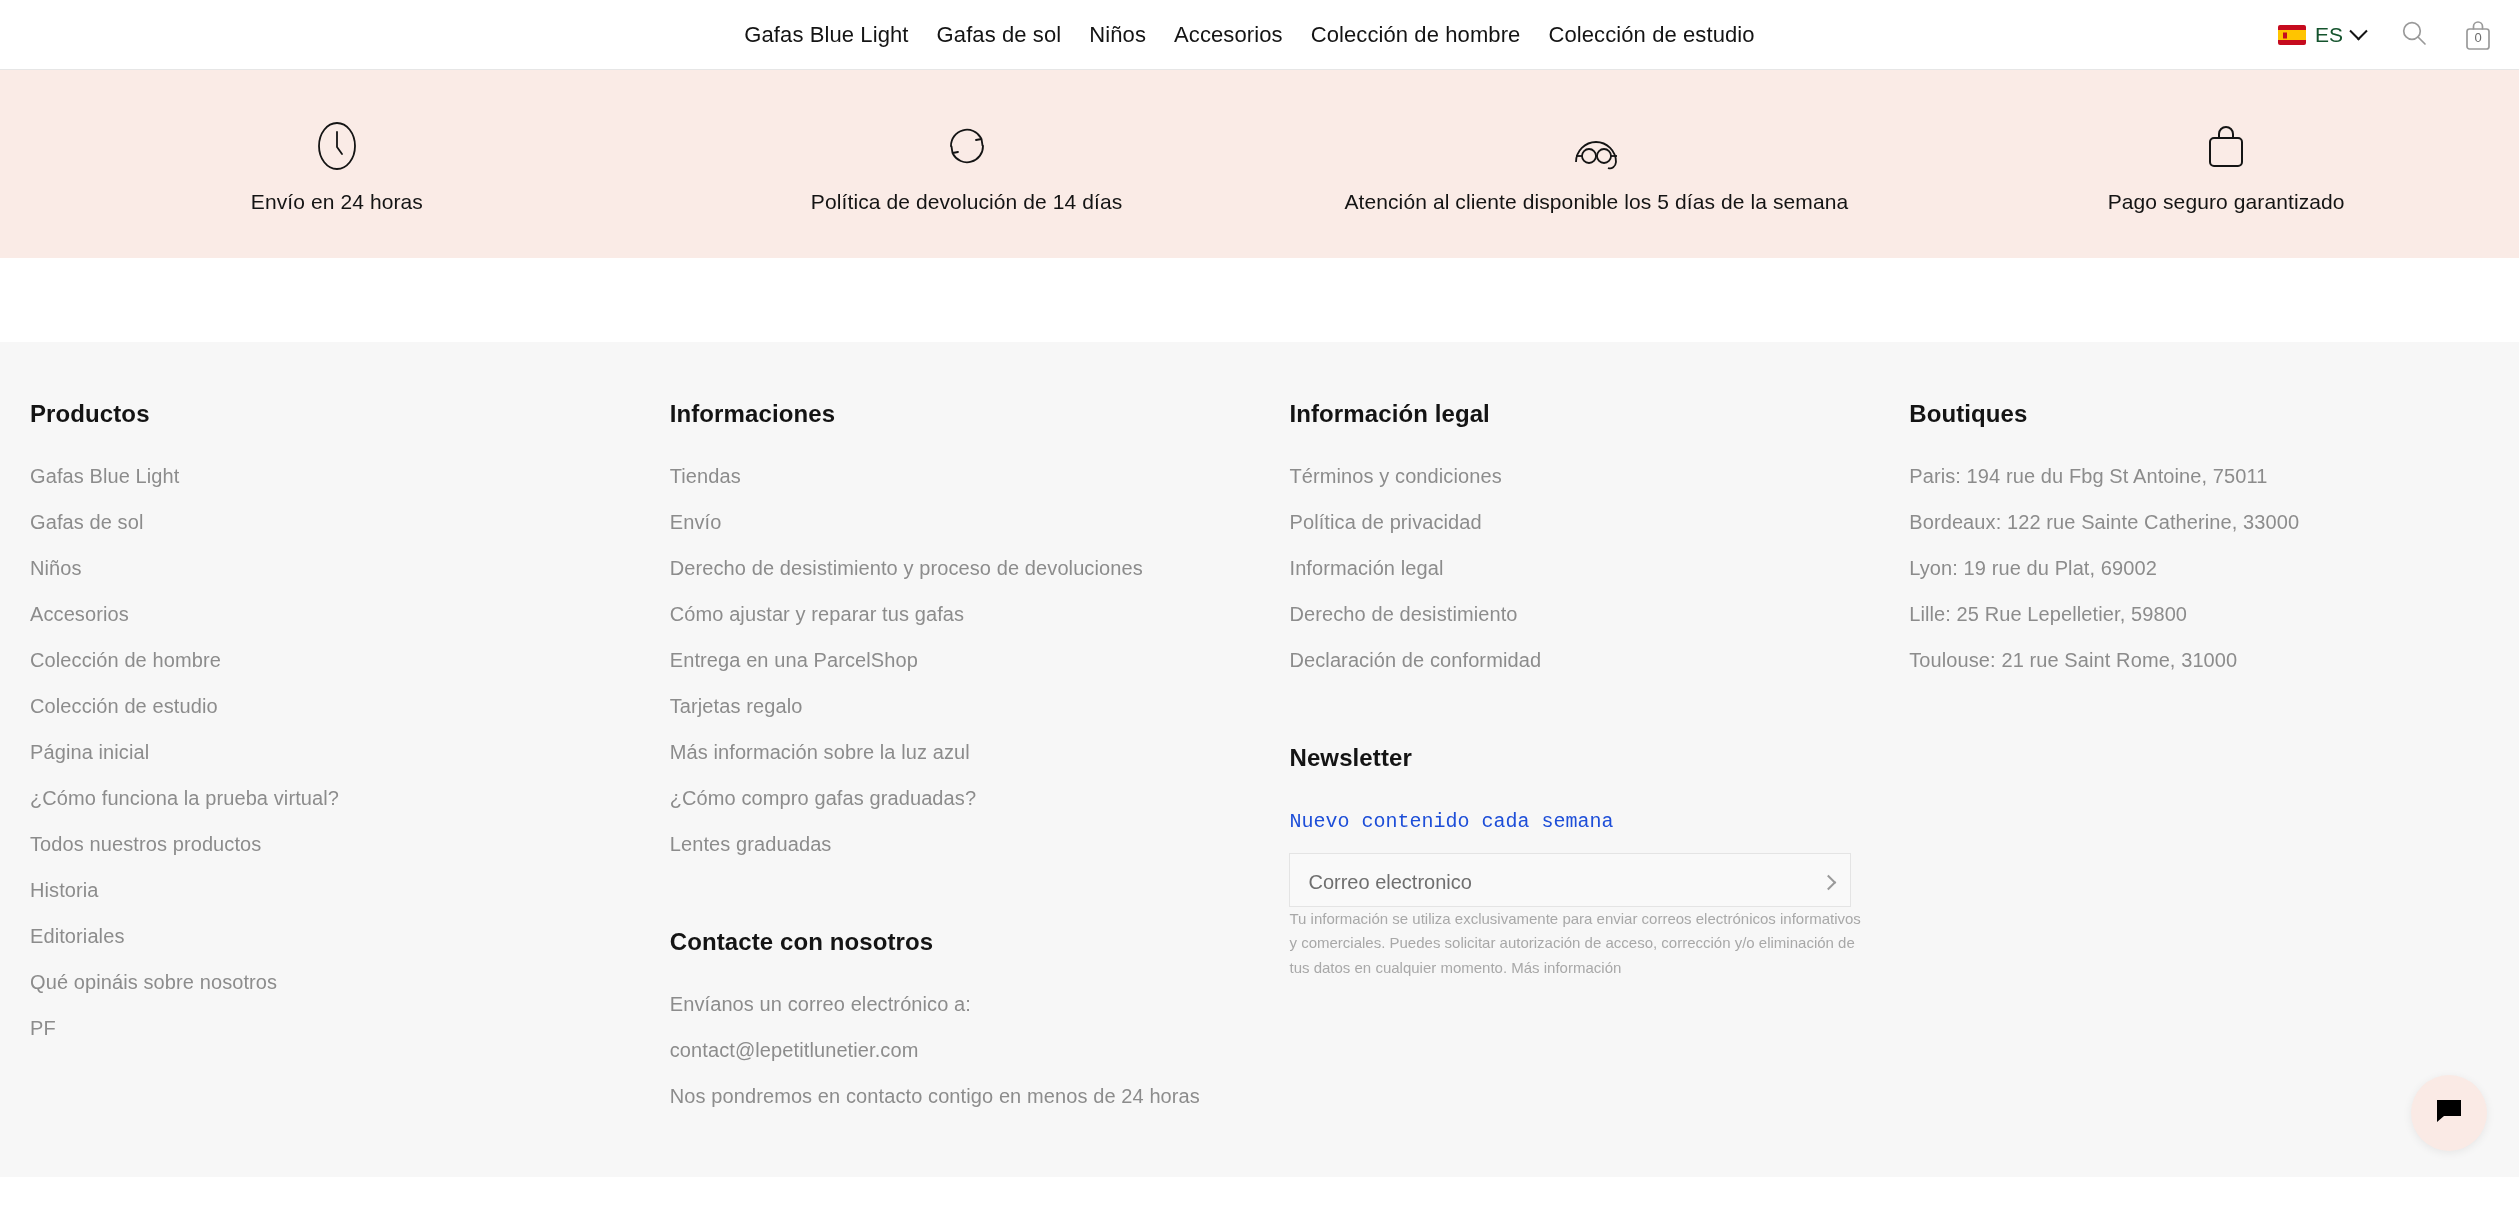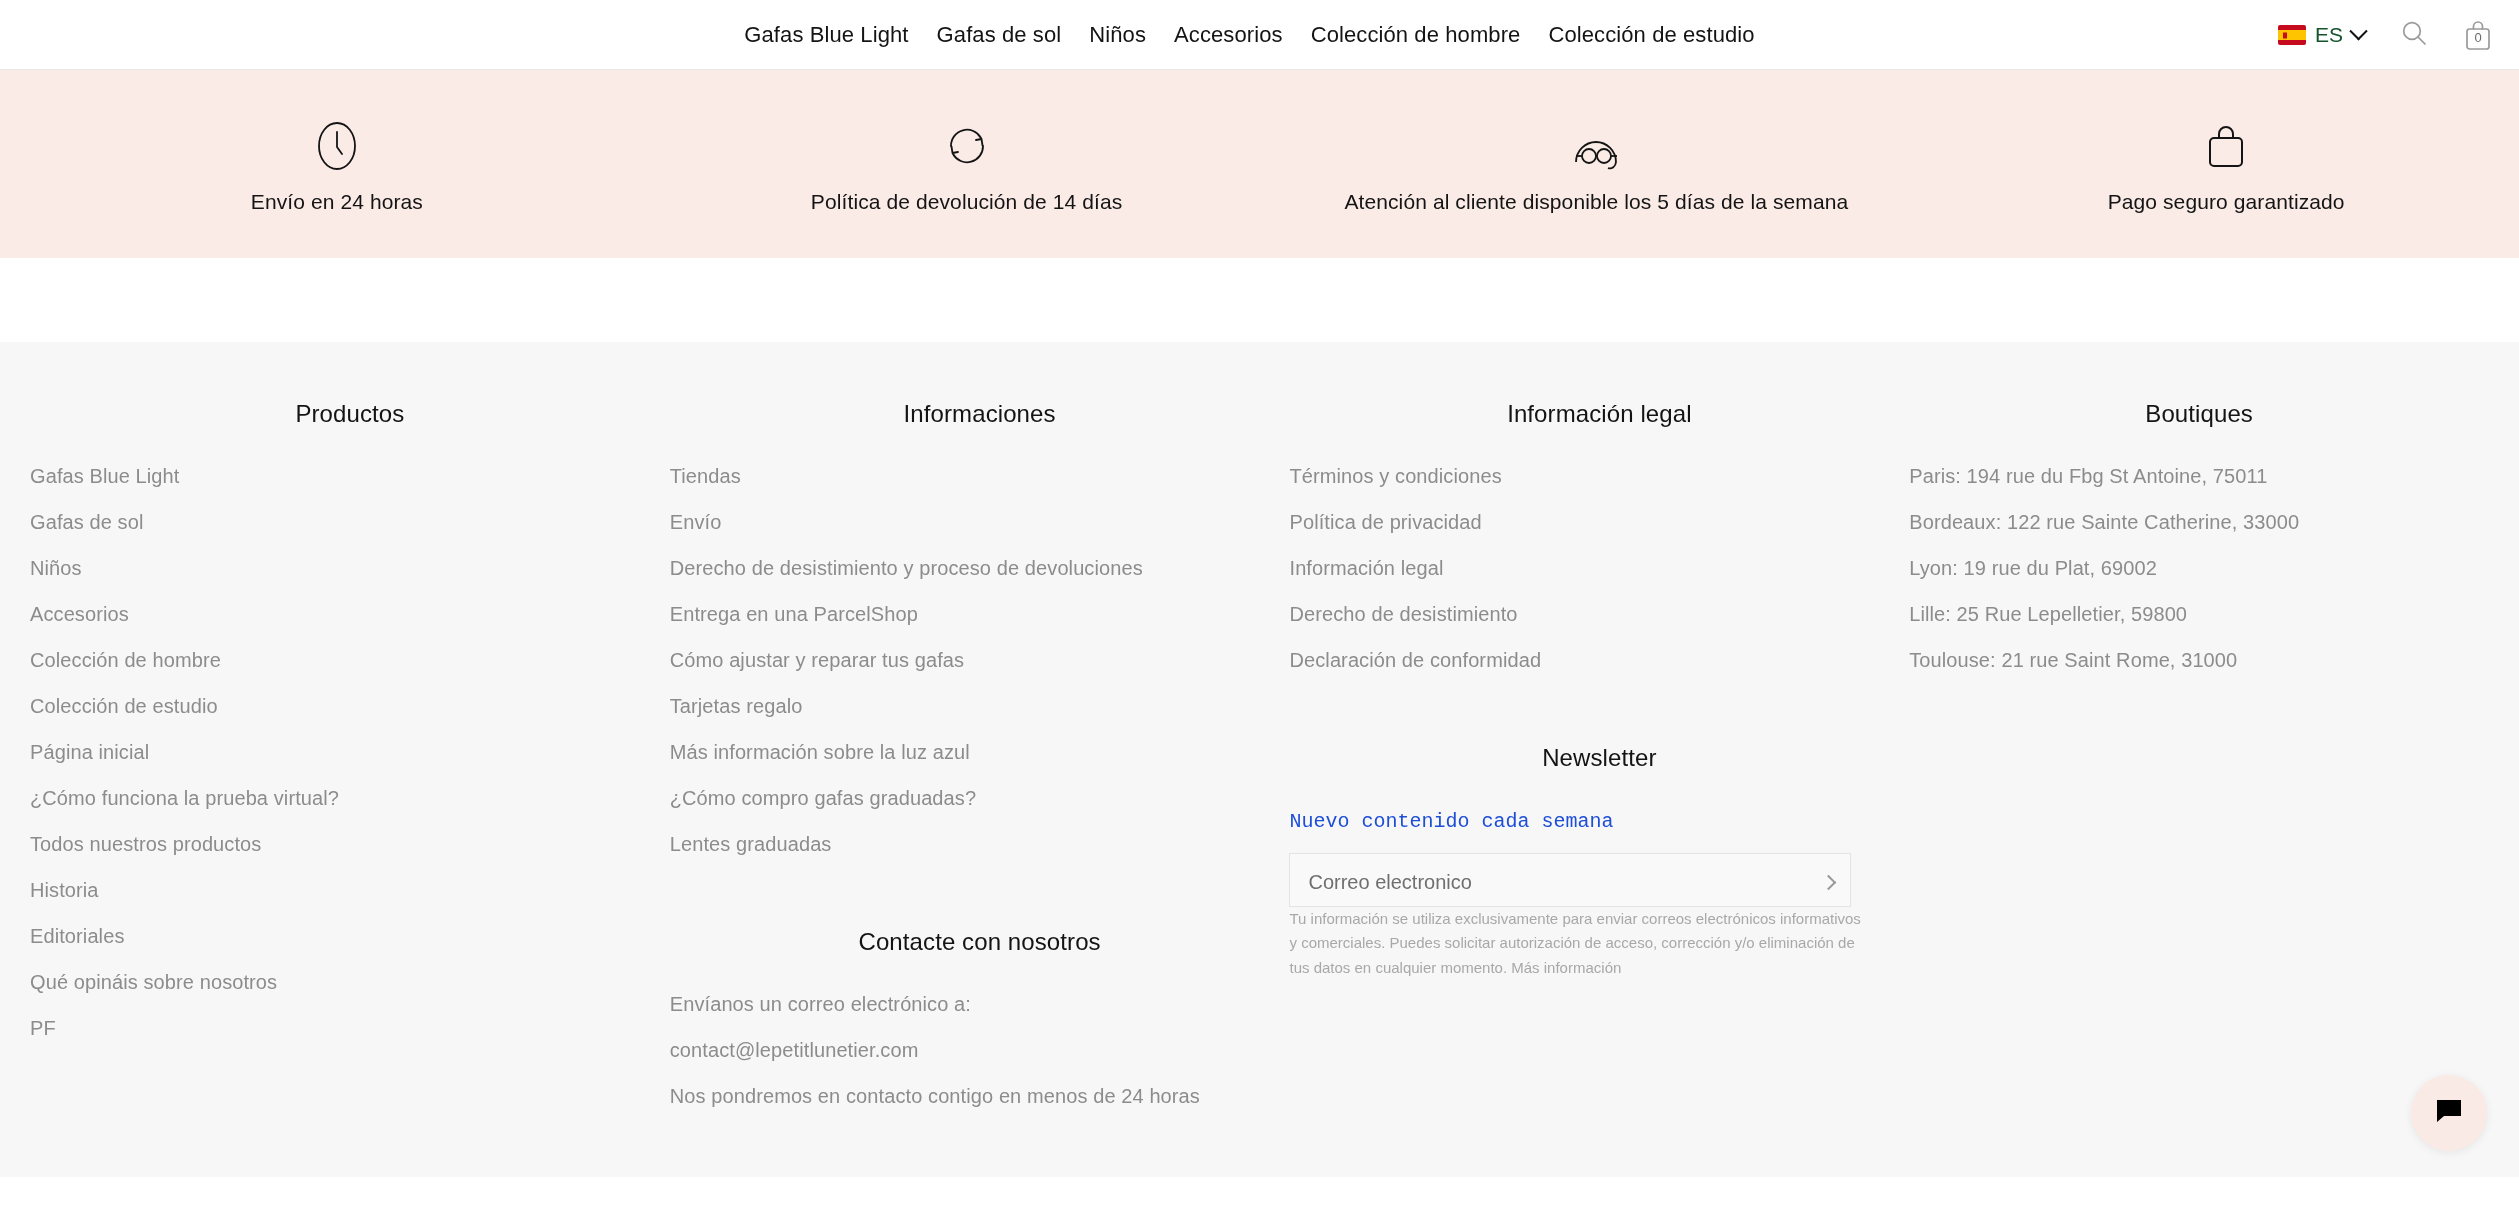--- a/index.html
+++ b/index.html
@@ -119,25 +119,24 @@
     display: flex;
     padding-top: 58px;
   }
   .col-1 { width: 640px; }
   .col-2 { width: 620px; }
   .col-3 { width: 620px; }
   .col-4 { width: 580px; }
 
   .col-title {
     font-size: 24px;
-    font-weight: normal;
+    font-weight: bold;
     color: #141414;
     letter-spacing: .1px;
     margin-bottom: 25px;
-    text-align: center;
   }
   .col-title.spaced { margin-top: 61px; }
   .link-item {
     font-size: 20px;
     color: #8c8c8c;
     line-height: 1;
     padding: 13px 0;
     cursor: pointer;
     letter-spacing: .1px;
     white-space: nowrap;
@@ -331,22 +330,22 @@
       <div class="link-item">Editoriales</div>
       <div class="link-item">Qué opináis sobre nosotros</div>
       <div class="link-item">PF</div>
     </div>
 
     <div class="col-2">
       <div class="col-title">Informaciones</div>
       <div class="link-item">Tiendas</div>
       <div class="link-item">Envío</div>
       <div class="link-item">Derecho de desistimiento y proceso de devoluciones</div>
+      <div class="link-item">Cómo ajustar y reparar tus gafas</div>
       <div class="link-item">Entrega en una ParcelShop</div>
-      <div class="link-item">Cómo ajustar y reparar tus gafas</div>
       <div class="link-item">Tarjetas regalo</div>
       <div class="link-item">Más información sobre la luz azul</div>
       <div class="link-item">¿Cómo compro gafas graduadas?</div>
       <div class="link-item">Lentes graduadas</div>
 
       <div class="col-title spaced">Contacte con nosotros</div>
       <div class="text-item">Envíanos un correo electrónico a:</div>
       <div class="link-item">contact@lepetitlunetier.com</div>
       <div class="text-item">Nos pondremos en contacto contigo en menos de 24 horas</div>
     </div>

